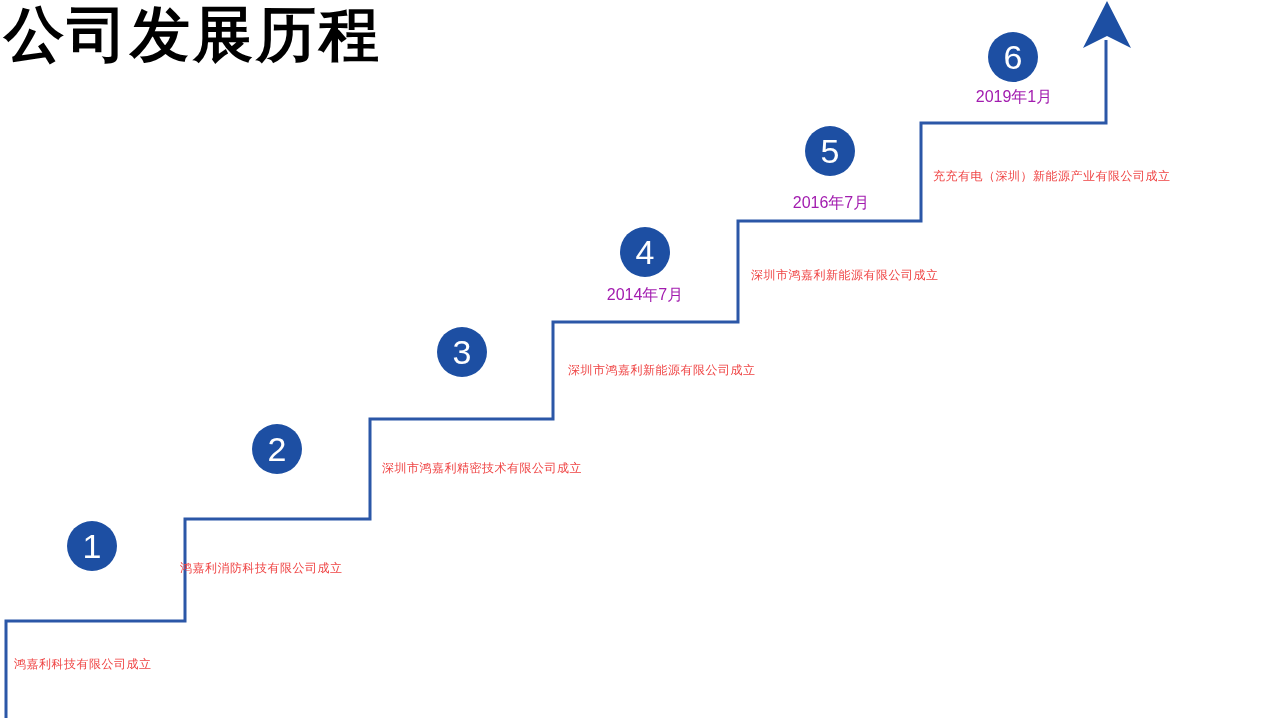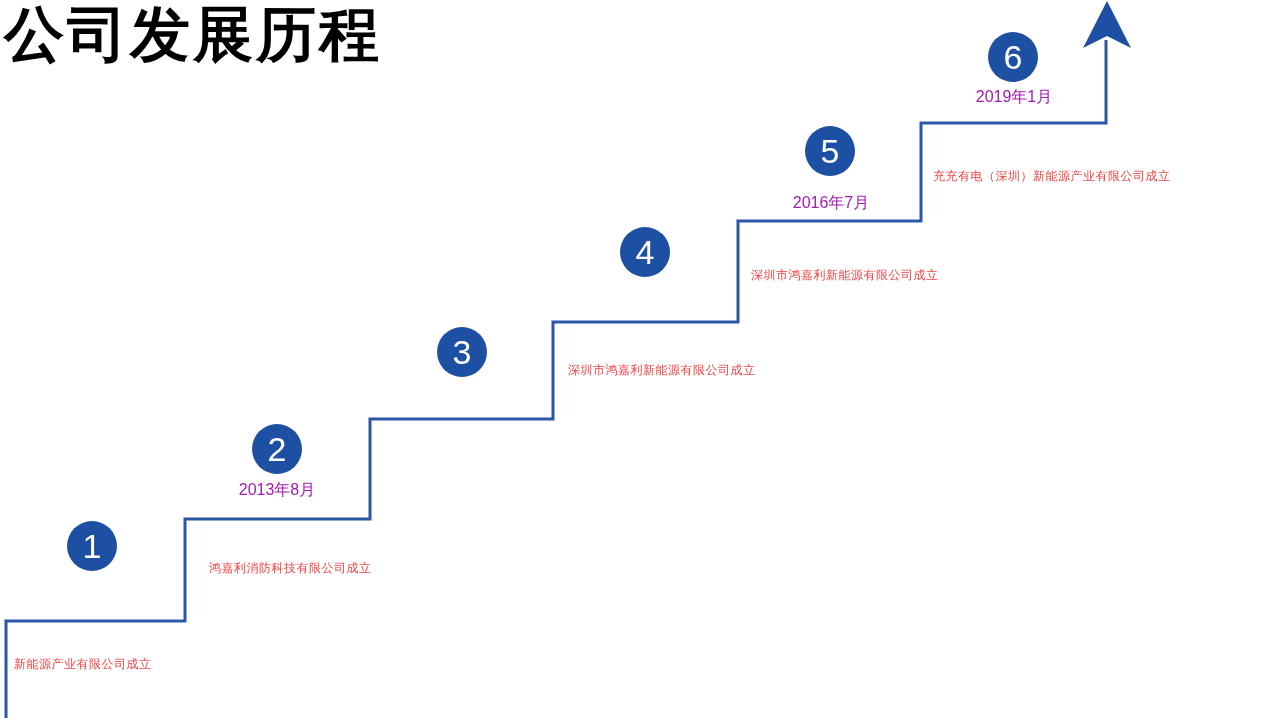--- a/index.html
+++ b/index.html
@@ -63,56 +63,57 @@
   .b6 { left: 988px; top: 32px;  }
   
   .d1 { left: 5px;   top: 579px; }
   .d2 { left: 192px; top: 479px; }
   .d3 { left: 378px; top: 381px; }
   .d4 { left: 560px; top: 284px; }
   .d5 { left: 746px; top: 185px; margin-top: 7px; }
   .d6 { left: 929px; top: 86px;  }
   
   .e1 { left: 14px;  top: 653px; }
-  .e2 { left: 209px; top: 557px; text-align: right; }
+  .e2 { left: 180px; top: 557px; text-align: right; }
   .e3 { left: 382px; top: 457px; }
   .e4 { left: 568px; top: 359px; }
   .e5 { left: 751px; top: 264px; }
   .e6 { left: 933px; top: 165px; }
 </style>
 </head>
 <body>
 
 <div class="canvas">
 
   <h1 class="page-title">公司发展历程</h1>
 
   <svg class="stair-svg" width="1270" height="718" viewBox="0 0 1270 718">
     <path d="M6,718 L6,621 L185,621 L185,519 L370,519 L370,419 L553,419 L553,322 L738,322 L738,221 L921,221 L921,123 L1106,123 L1106,40" fill="none" stroke-width="3" stroke-linejoin="miter" stroke="#2b57a7"></path>
     <path d="M1107,1 L1083,48 L1107,36 L1131,48 Z" fill="#1d4fa3"></path>
   </svg>
 
   <div class="badge b1">
     <span>1</span>
   </div>
-  <div class="event e1">新能源产业有限公司成立</div>
+  <div class="event e1">鸿嘉利科技有限公司成立</div>
 
   <div class="badge b2">
     <span>2</span>
   </div>
-  <div class="date d2">2013年8月</div>
   <div class="event e2">鸿嘉利消防科技有限公司成立</div>
 
   <div class="badge b3">
     <span>3</span>
   </div>
+  <div class="event e3">深圳市鸿嘉利精密技术有限公司成立</div>
 
   <div class="badge b4">
     <span>4</span>
   </div>
+  <div class="date d4">2014年7月</div>
   <div class="event e4">深圳市鸿嘉利新能源有限公司成立</div>
 
   <div class="badge b5">
     <span>5</span>
   </div>
   <div class="date d5">2016年7月</div>
   <div class="event e5">深圳市鸿嘉利新能源有限公司成立</div>
 
   <div class="badge b6">
     <span>6</span>

